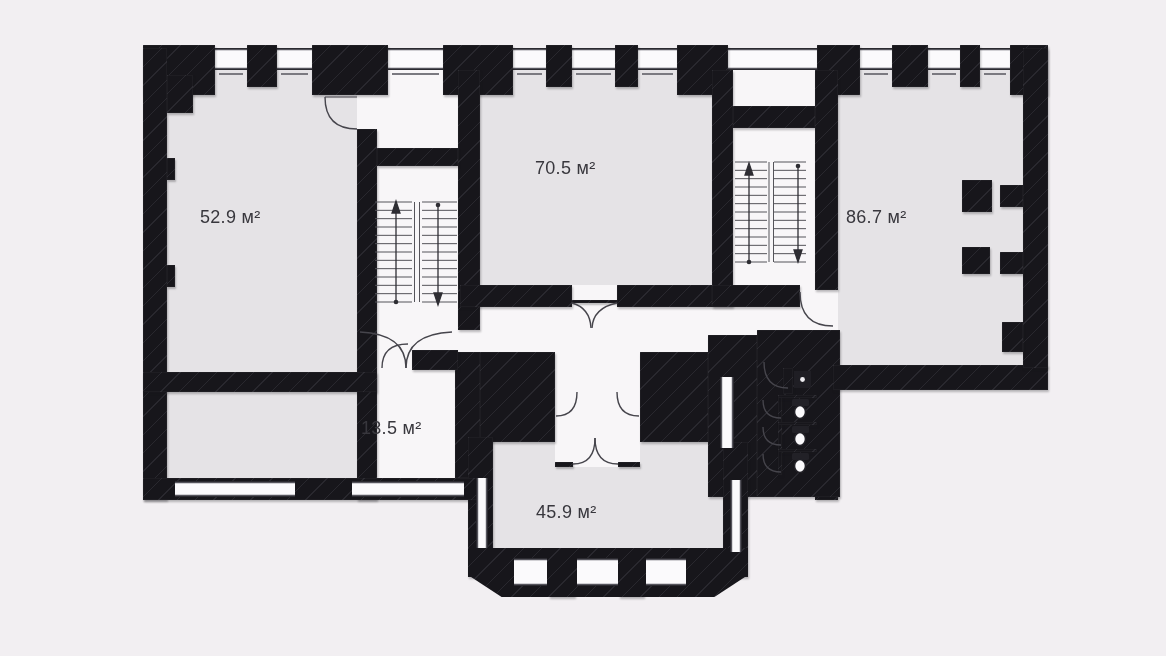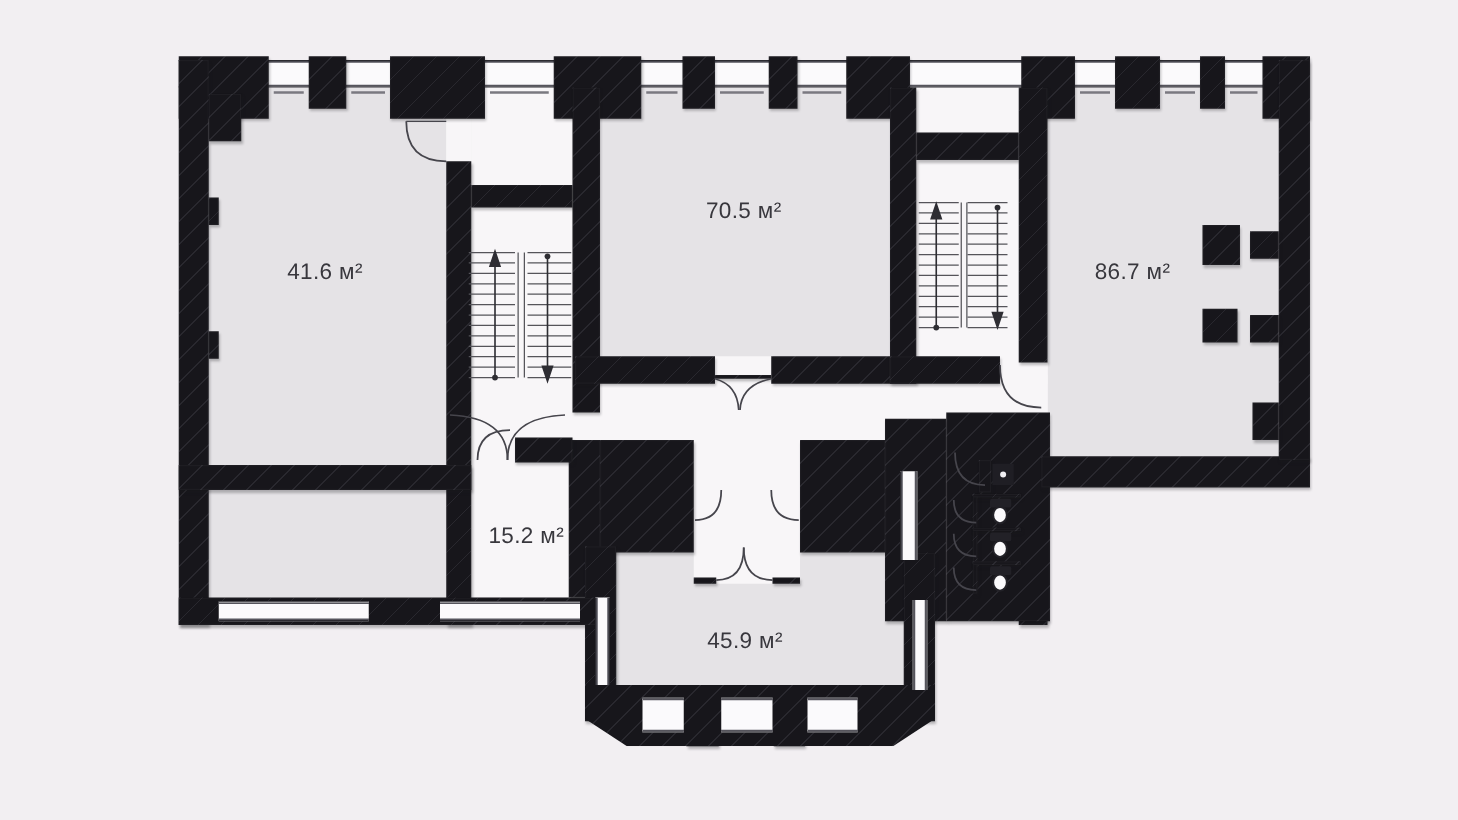--- a/index.html
+++ b/index.html
@@ -8,21 +8,21 @@
   .abs{position:absolute;}
   .rf{position:absolute;background:#e5e3e6;}
   .cf{position:absolute;background:#f8f6f8;}
   .w{position:absolute;background:#17161b;
      background-image:repeating-linear-gradient(135deg,rgba(160,160,175,.13) 0 1px,transparent 1px 13px);
      box-shadow:1px 2px 2px rgba(25,25,30,.28), inset 0 0 0 1px rgba(255,255,255,.03);}
   .win{position:absolute;background:#fbfafc;border-top:1.5px solid #2b2a30;border-bottom:1.5px solid #2b2a30;
        box-shadow:inset 0 6px 0 -4.8px #55545c, inset 0 -6px 0 -4.8px #55545c;}
   .winv{position:absolute;background:#fbfafc;border-left:1.5px solid #2b2a30;border-right:1.5px solid #2b2a30;
        box-shadow:inset 6px 0 0 -4.8px #55545c, inset -6px 0 0 -4.8px #55545c;}
-  .lbl{position:absolute;width:120px;text-align:center;font-size:18px;font-weight:500;
+  .lbl{position:absolute;width:120px;font-size:18px;font-weight:500;
        color:#38373d;letter-spacing:.3px;white-space:nowrap;}
   .bayband{position:absolute;background:#17161b;
      background-image:repeating-linear-gradient(135deg,rgba(160,160,175,.13) 0 1px,transparent 1px 13px);
      clip-path:polygon(0 0,100% 0,100% 55%,88% 100%,12% 100%,0 55%);}
   svg.overlay{position:absolute;left:0;top:0;pointer-events:none;}
 </style>
 </head>
 <body>
 
 <div id="plan">
@@ -232,18 +232,18 @@
       <ellipse cx="800" cy="439" rx="5.5" ry="6.5" fill="#fbfafc" stroke="#222127" stroke-width="1.6"></ellipse>
       <rect x="792" y="453" width="17" height="7" rx="1.5" fill="#222127"></rect>
       <ellipse cx="800" cy="466" rx="5.5" ry="6.5" fill="#fbfafc" stroke="#222127" stroke-width="1.6"></ellipse>
     </g>
     <g>
       <rect x="794" y="371" width="17" height="17" fill="#1f1e24"></rect>
       <circle cx="802.5" cy="379.5" r="2.4" fill="#efeef2"></circle>
     </g>
   </svg>
 
-  <div class="lbl" style="left:200px;top:207px">41.6 м²</div>
+  <div class="lbl" style="left:200px;top:207px">52.9 м²</div>
   <div class="lbl" style="left:535px;top:158px">70.5 м²</div>
   <div class="lbl" style="left:846px;top:207px">86.7 м²</div>
-  <div class="lbl" style="left:361px;top:418px">15.2 м²</div>
+  <div class="lbl" style="left:361px;top:418px">13.5 м²</div>
   <div class="lbl" style="left:536px;top:502px">45.9 м²</div>
 </div>
 
 </body></html>

